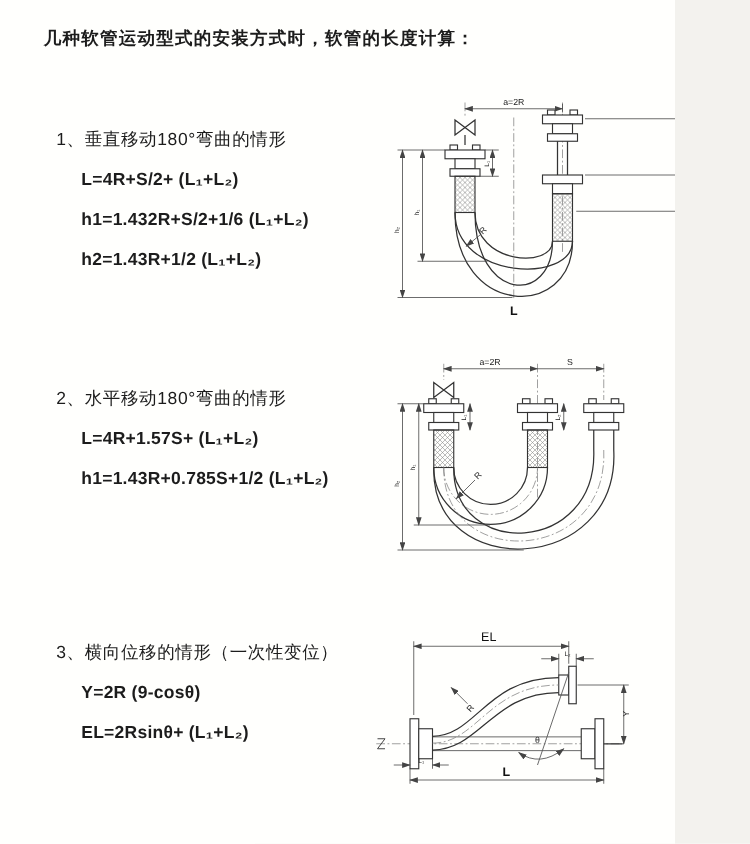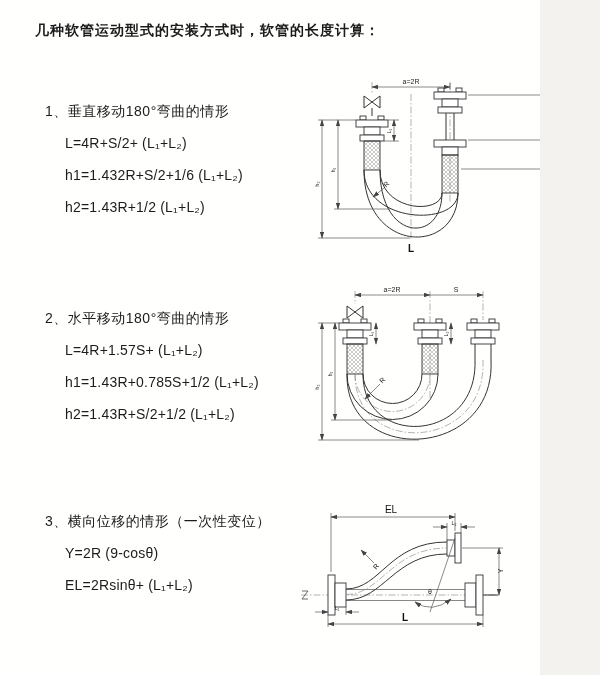--- a/index.html
+++ b/index.html
@@ -3,21 +3,21 @@
 <meta charset="utf-8">
 <style>
   html,body{margin:0;padding:0;}
   body{background:#f3f2ee;font-family:"Liberation Sans","DejaVu Sans",sans-serif;}
   #stage{position:relative;width:540px;height:675px;background:#fffffd;overflow:hidden;
          color:#1c1c1c;}
   #title{position:absolute;left:35px;top:22px;font-size:14px;font-weight:700;
          letter-spacing:1px;}
   .sec{position:absolute;left:45px;width:270px;}
   .sec .h{font-size:14px;font-weight:400;letter-spacing:0.5px;margin-bottom:6px;}
-  .sec .f{font-size:14px;font-weight:400;margin-left:20px;line-height:32px;
+  .sec .f{font-size:14px;font-weight:700;margin-left:20px;line-height:32px;
           letter-spacing:0.2px;white-space:nowrap;}
   #sec1{top:103px;}
   #sec2{top:310px;}
   #sec3{top:513px;}
   .dg{position:absolute;}
   #dg1{left:300px;top:70px;}
   #dg2{left:300px;top:280px;}
   #dg3{left:295px;top:500px;}
   
   .obj{stroke:#333;fill:none;stroke-width:1;}
@@ -40,21 +40,20 @@
     <div class="h">1、垂直移动180°弯曲的情形</div>
     <div class="f">L=4R+S/2+ (L₁+L₂)</div>
     <div class="f">h1=1.432R+S/2+1/6 (L₁+L₂)</div>
     <div class="f">h2=1.43R+1/2 (L₁+L₂)</div>
   </section>
 
   <section class="sec" id="sec2">
     <div class="h">2、水平移动180°弯曲的情形</div>
     <div class="f">L=4R+1.57S+ (L₁+L₂)</div>
     <div class="f">h1=1.43R+0.785S+1/2 (L₁+L₂)</div>
-    <div class="f">h2=1.43R+S/2+1/2 (L₁+L₂)</div>
   </section>
 
   <section class="sec" id="sec3">
     <div class="h">3、横向位移的情形（一次性变位）</div>
     <div class="f">Y=2R (9-cosθ)</div>
     <div class="f">EL=2Rsinθ+ (L₁+L₂)</div>
   </section>
 
   <svg id="dg1" class="dg" width="300" height="190" viewBox="0 0 300 190">
     <defs>

